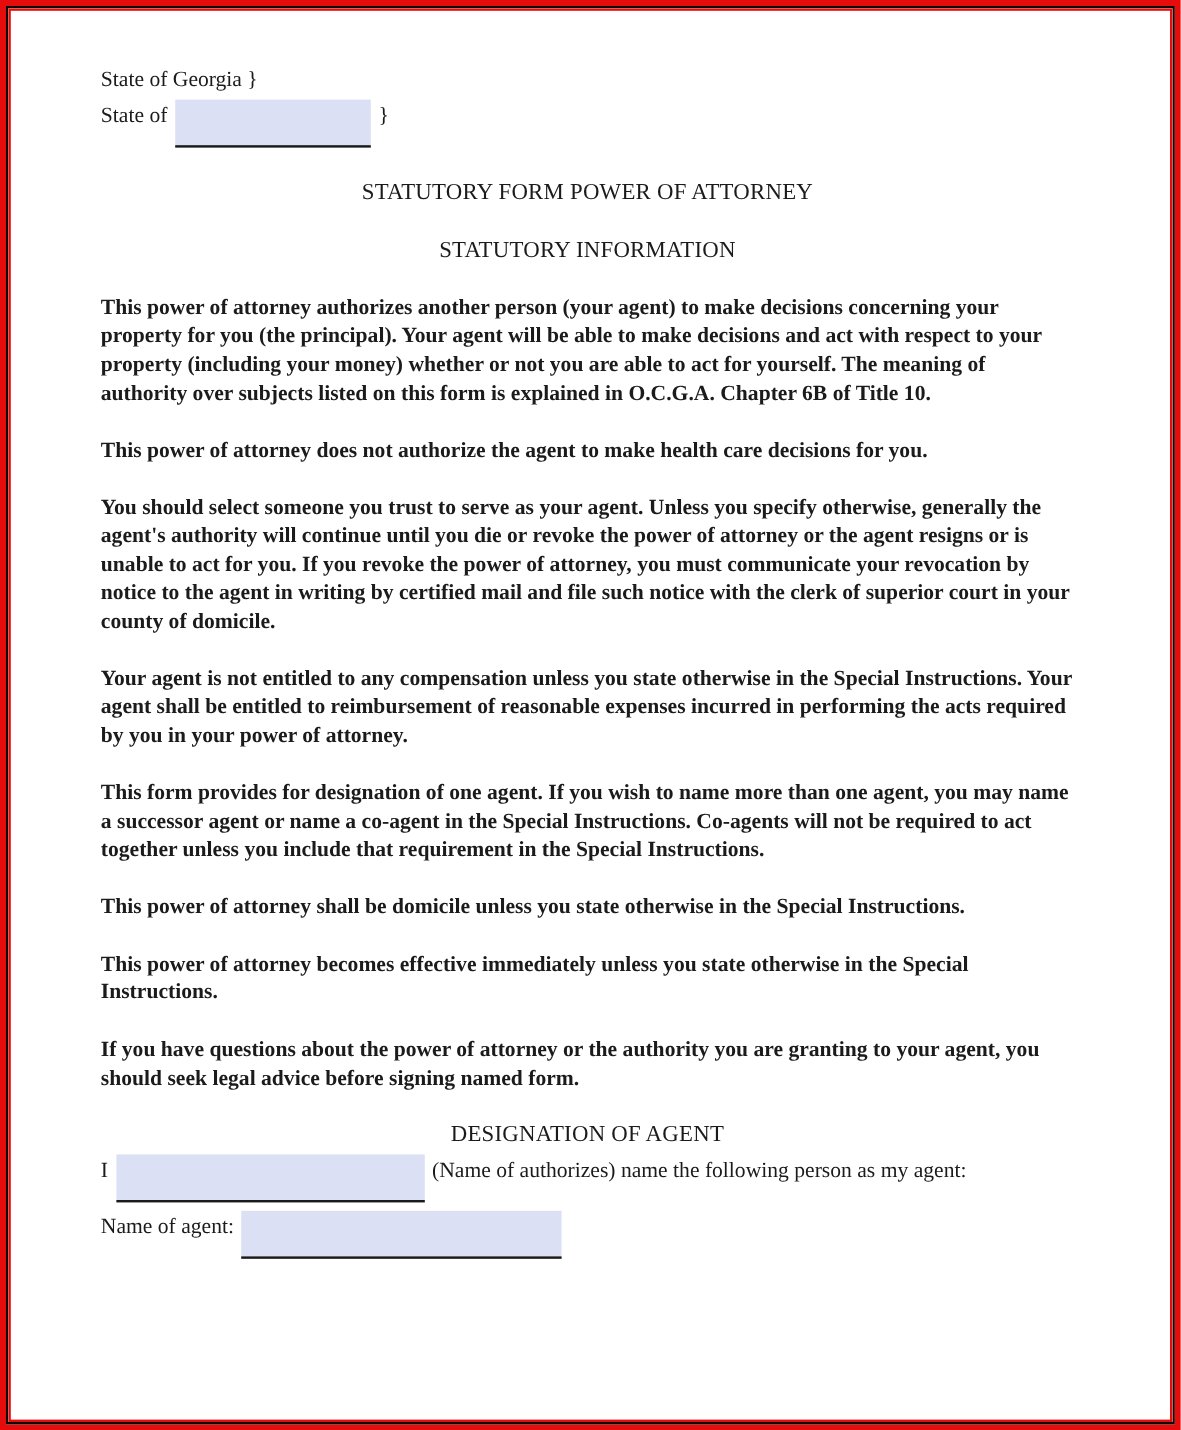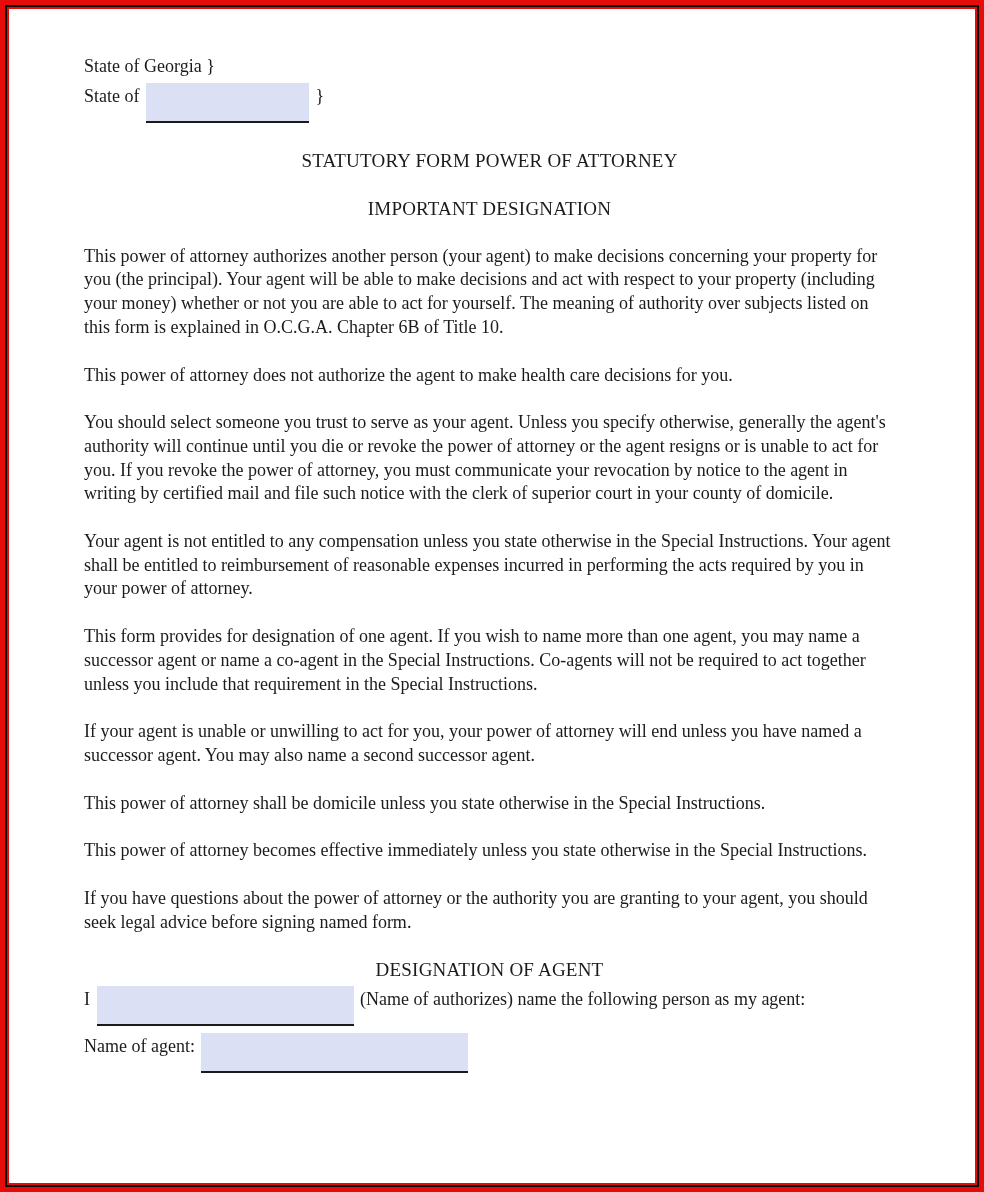--- a/index.html
+++ b/index.html
@@ -38,21 +38,21 @@
   h1.form-title, h2.form-subtitle, h3.designation-heading {
     font-size: 19px;
     font-weight: normal;
     text-align: center;
     line-height: 24px;
     margin: 0 0 24px 0;
     letter-spacing: 0.2px;
   }
   h3.designation-heading { margin-bottom: 4px; }
 
-  p.body-para { margin: 0 0 24px 0; }
+  p.body-para { margin: 0 0 24px 0; font-weight: bold; }
 
   .principal-line { margin: 0 0 7px 0; white-space: nowrap; }
   .agent-line { margin: 0; white-space: nowrap; }
 
   input.field {
     display: inline-block;
     height: 40px;
     background: #dbe0f5;
     border: none;
     border-bottom: 2px solid #1a1a1a;
@@ -78,28 +78,27 @@
         <div class="state-line">State of Georgia }</div>
 
         <div class="county-line">
           <span>State of</span>
           <input type="text" class="field county-field" value="" style="">
           <span>}</span>
         </div>
 
         <h1 class="form-title">STATUTORY FORM POWER OF ATTORNEY</h1>
 
-        <h2 class="form-subtitle">IMPORTANT DESIGNATION</h2>
+        <h2 class="form-subtitle">STATUTORY INFORMATION</h2>
 
         <p class="body-para">This power of attorney authorizes another person (your agent) to make decisions concerning your property for you (the principal). Your agent will be able to make decisions and act with respect to your property (including your money) whether or not you are able to act for yourself. The meaning of authority over subjects listed on this form is explained in O.C.G.A. Chapter 6B of Title 10.</p>
         <p class="body-para">This power of attorney does not authorize the agent to make health care decisions for you.</p>
         <p class="body-para">You should select someone you trust to serve as your agent. Unless you specify otherwise, generally the agent's authority will continue until you die or revoke the power of attorney or the agent resigns or is unable to act for you. If you revoke the power of attorney, you must communicate your revocation by notice to the agent in writing by certified mail and file such notice with the clerk of superior court in your county of domicile.</p>
         <p class="body-para">Your agent is not entitled to any compensation unless you state otherwise in the Special Instructions. Your agent shall be entitled to reimbursement of reasonable expenses incurred in performing the acts required by you in your power of attorney.</p>
         <p class="body-para">This form provides for designation of one agent. If you wish to name more than one agent, you may name a successor agent or name a co-agent in the Special Instructions. Co-agents will not be required to act together unless you include that requirement in the Special Instructions.</p>
-        <p class="body-para">If your agent is unable or unwilling to act for you, your power of attorney will end unless you have named a successor agent. You may also name a second successor agent.</p>
         <p class="body-para">This power of attorney shall be domicile unless you state otherwise in the Special Instructions.</p>
         <p class="body-para">This power of attorney becomes effective immediately unless you state otherwise in the Special Instructions.</p>
         <p class="body-para">If you have questions about the power of attorney or the authority you are granting to your agent, you should seek legal advice before signing named form.</p>
 
         <h3 class="designation-heading">DESIGNATION OF AGENT</h3>
 
         <div class="principal-line">
           <span>I</span>
           <input type="text" class="field principal-field" value="" style="">
           <span>(Name of authorizes) name the following person as my agent:</span>

